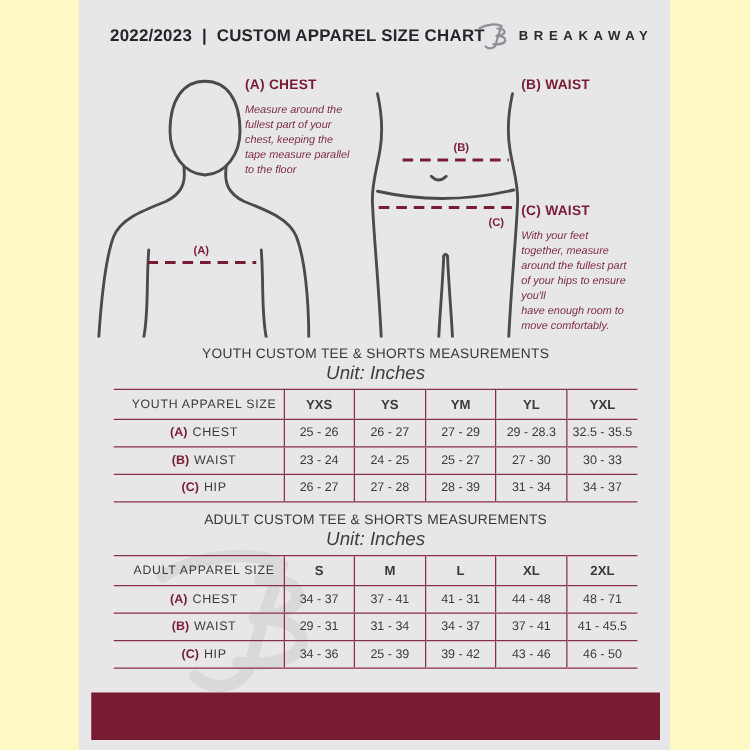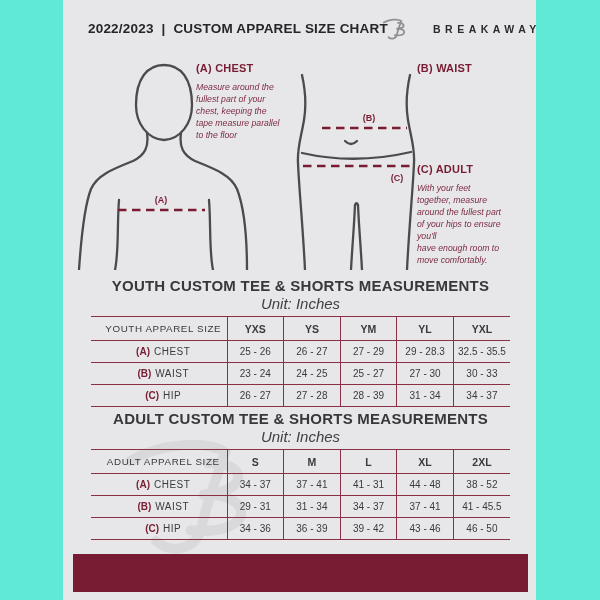--- a/index.html
+++ b/index.html
@@ -1,28 +1,28 @@
 <!DOCTYPE html>
 <html style="--maroon: #771c33; --page_bg: #e7e7e9; --ink: #3a3a3c; --table_line: #8a3046; --body_text: #7d2b43; --figure_line: #4b4b4e; --watermark: #d9d9db; --logo_gray: #8f8f94;"><head>
 <meta charset="utf-8">
 <style>
   :root{
     --maroon:#771c33; --page_bg:#e7e7e9; --ink:#3a3a3c; --table_line:#8a3046;
     --body_text:#7d2b43; --figure_line:#4b4b4e; --watermark:#d9d9db; --logo_gray:#8f8f94;
   }
   *{margin:0;padding:0;box-sizing:border-box}
   html,body{background:#000;}
-  .stage{position:relative;width:600px;height:600px;background:#5eead4;overflow:hidden;
+  .stage{position:relative;width:600px;height:600px;background:#fef9c3;overflow:hidden;
          font-family:"Liberation Sans",sans-serif;}
   .page{position:absolute;left:63px;top:0;width:473px;height:600px;background:var(--page_bg);}
 
   
   .header-title{position:absolute;left:25px;top:21px;font-weight:700;font-size:13.5px;
     letter-spacing:.2px;color:#26262a;white-space:pre;z-index:1}
-  .brand{position:absolute;left:318px;top:15px;display:flex;align-items:center;gap:25px;z-index:1}
+  .brand{position:absolute;left:318px;top:15px;display:flex;align-items:center;gap:7px;z-index:1}
   .brand svg{width:27px;height:27px;color:var(--logo_gray)}
   .brand-name{font-weight:700;font-size:10.5px;letter-spacing:4.5px;color:#2b2b2e}
 
   
   .logo-path{fill:none;stroke:currentColor;stroke-width:2.3;stroke-linecap:round}
 
   
   .fig{position:absolute;z-index:1}
   .fig-torso{left:6px;top:55px}
   .fig-lower{left:230px;top:68px}
@@ -35,21 +35,21 @@
   .inst-a{left:133px;top:62px;width:112px}
   .inst-b{left:354px;top:62px;width:116px}
   .inst-c{left:354px;top:163px;width:118px}
   .inst h3{font-size:11px;font-weight:700;color:var(--maroon);margin-bottom:7px;letter-spacing:.2px}
   .inst p{font-size:8.7px;line-height:1.38;font-style:italic;color:var(--body_text);white-space:pre-line}
 
   
   .tbl-block{position:absolute;left:28px;width:419px;text-align:center;z-index:1}
   .tbl-youth{top:277px}
   .tbl-adult{top:410px}
-  .tbl-title{font-size:15px;font-weight:700;color:#38383a;letter-spacing:.25px}
+  .tbl-title{font-size:11px;font-weight:400;color:#38383a;letter-spacing:.25px}
   .tbl-unit{font-size:15px;font-style:italic;color:#3f3f41;margin-top:1px}
   table{width:100%;border-collapse:collapse;table-layout:fixed;margin-top:4px;background:transparent}
   col.c0{width:136px}
   th,td{height:22px;font-size:10px;color:var(--ink);padding:0;
         border-top:1.5px solid var(--table_line);border-bottom:1.5px solid var(--table_line);
         font-weight:400}
   tr.hdr th{height:24px}
   th:nth-child(n+2),td:nth-child(n+2){border-left:1.5px solid var(--table_line)}
   th.first,td.first{text-align:center;padding-left:9px}
   th.first{font-size:9.8px;letter-spacing:.6px}
@@ -117,21 +117,21 @@
       <p>Measure around the
 fullest part of your
 chest, keeping the
 tape measure parallel
 to the floor</p>
     </div>
     <div class="inst inst-b">
       <h3>(B) WAIST</h3>
     </div>
     <div class="inst inst-c">
-      <h3>(C) ADULT</h3>
+      <h3>(C) WAIST</h3>
       <p>With your feet
 together, measure
 around the fullest part
 of your hips to ensure
 you'll
 have enough room to
 move comfortably.</p>
     </div>
 
     <div class="tbl-block tbl-youth">
@@ -203,34 +203,34 @@
           <th class="size">L</th>
           <th class="size">XL</th>
           <th class="size">2XL</th>
         </tr>
         <tr>
           <td class="first"><span class="pfx">(A)</span><span class="lbl">CHEST</span></td>
           <td>34 - 37</td>
           <td>37 - 41</td>
           <td>41 - 31</td>
           <td>44 - 48</td>
-          <td>38 - 52</td>
+          <td>48 - 71</td>
         </tr>
         <tr>
           <td class="first"><span class="pfx">(B)</span><span class="lbl">WAIST</span></td>
           <td>29 - 31</td>
           <td>31 - 34</td>
           <td>34 - 37</td>
           <td>37 - 41</td>
           <td>41 - 45.5</td>
         </tr>
         <tr>
           <td class="first"><span class="pfx">(C)</span><span class="lbl">HIP</span></td>
           <td>34 - 36</td>
-          <td>36 - 39</td>
+          <td>25 - 39</td>
           <td>39 - 42</td>
           <td>43 - 46</td>
           <td>46 - 50</td>
         </tr>
       </tbody>
         </table>
     </div>
 
     <div class="footer-bar"></div>
   </div>

